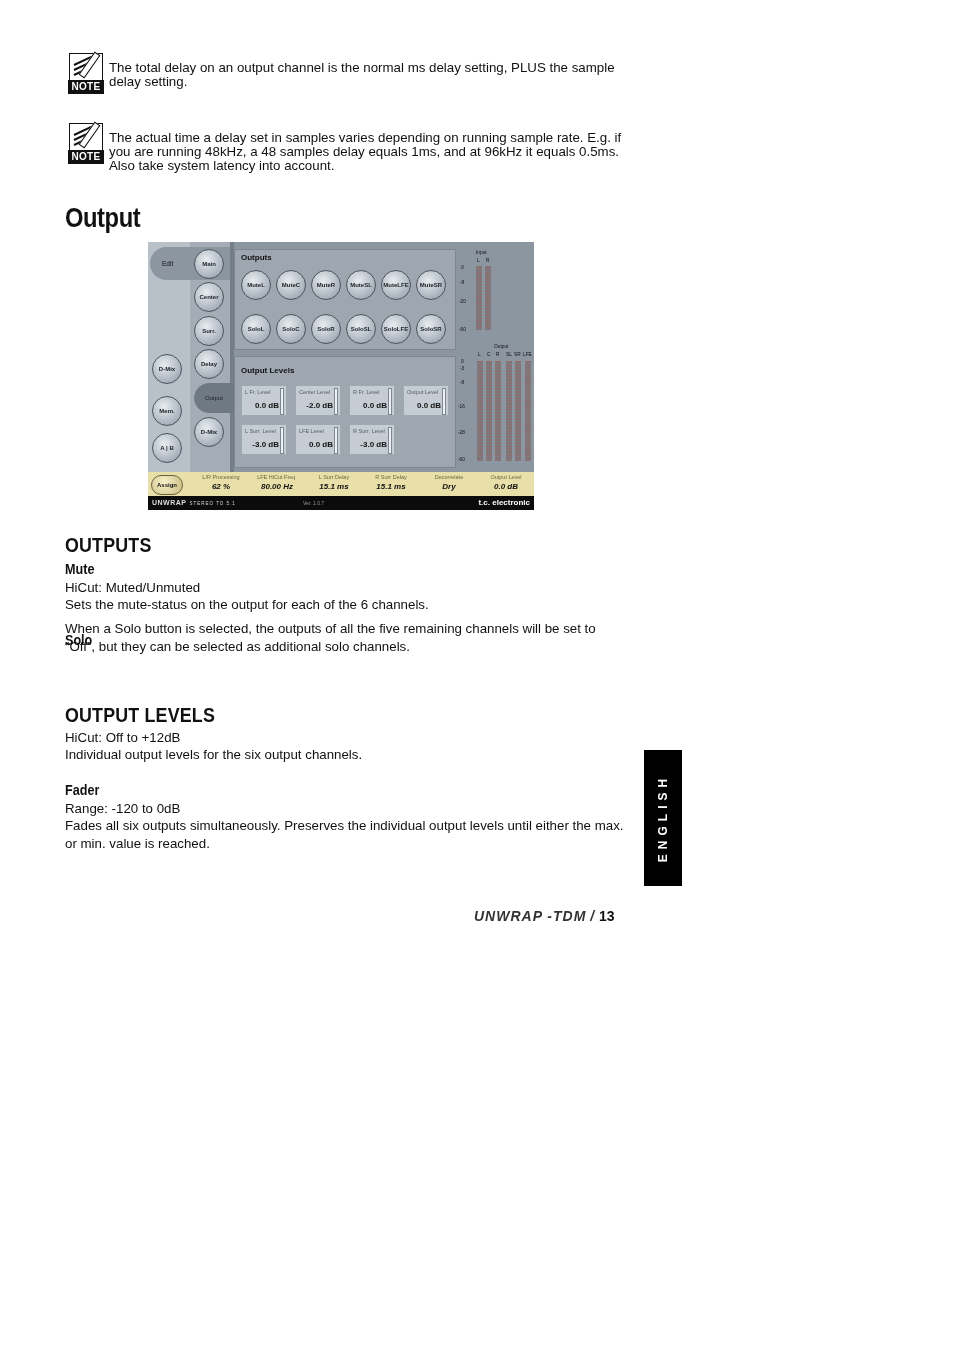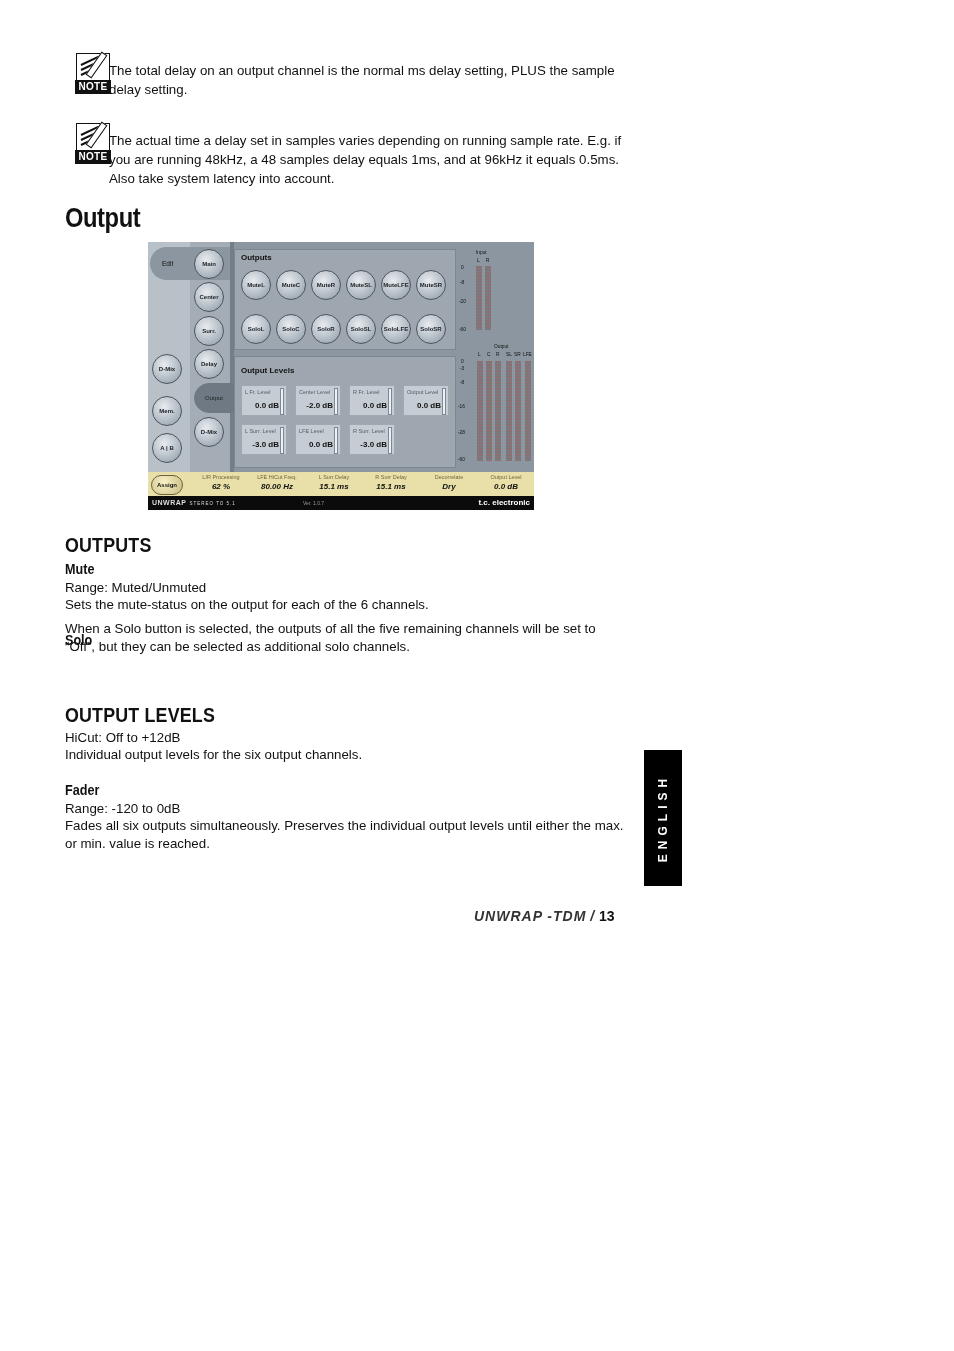--- a/index.html
+++ b/index.html
@@ -1,23 +1,23 @@
 <!DOCTYPE html>
 <html><head>
 <meta charset="utf-8">
 <style>
   html,body{margin:0;padding:0;background:#fff;}
   body{width:954px;height:1351px;position:relative;font-family:"Liberation Sans",sans-serif;color:#111;overflow:hidden;}
   .note{position:absolute;left:68px;display:flex;}
-  .note-icon{width:36px;height:42px;flex:none;position:relative;margin-left:7px;}
+  .note-icon{width:36px;height:42px;flex:none;position:relative;}
   .note-icon .pad{position:absolute;left:1px;top:0;width:34px;height:28px;border:1.5px solid #111;background:#fff;box-sizing:border-box;}
   .note-icon .pad i{position:absolute;left:3px;right:10px;height:1.5px;background:#111;transform:rotate(-25deg);}
   .note-icon .pen{position:absolute;left:18px;top:-2px;width:5px;height:26px;border:1.5px solid #111;background:#fff;transform:rotate(35deg);}
   .note-icon .tag{position:absolute;left:0;top:27px;width:36px;height:14px;background:#111;color:#fff;font:bold 10px "Liberation Sans",sans-serif;text-align:center;line-height:14px;letter-spacing:0.3px;}
-  .note-text{position:absolute;left:41px;top:8px;width:520px;font-size:13.3px;line-height:19px;}
+  .note-text{position:absolute;left:41px;top:8px;width:520px;font-size:13.3px;line-height:14px;}
   h1.title{position:absolute;left:65px;top:203px;margin:0;font-size:27px;font-weight:bold;letter-spacing:-0.5px;transform:scaleX(0.88);transform-origin:left;}
   .ui{position:absolute;left:148px;top:242px;width:386px;height:268px;background:#8c96a0;overflow:hidden;font-family:"Liberation Sans",sans-serif;}
   .ui .leftcol{position:absolute;left:0;top:0;width:42px;height:230px;background:#b8c0c8;}
   .ui .tabcol{position:absolute;left:42px;top:0;width:42px;height:230px;background:#a4adb6;}
   .ui .edit-tab{position:absolute;left:2px;top:5px;width:80px;height:33px;border-radius:17px 0 0 17px;background:#8c96a0;font-size:6.5px;line-height:33px;padding-left:12px;box-sizing:border-box;color:#111;}
   .ui .sep{position:absolute;left:82px;top:0;width:4px;height:230px;background:#747e88;}
   .rbtn{position:absolute;width:30px;height:30px;border-radius:50%;background:radial-gradient(circle at 40% 35%,#e8ecf0,#a8b2bc 70%,#7d8791);border:1px solid #4c545c;box-sizing:border-box;font-size:6px;font-weight:bold;color:#1b1f24;display:flex;align-items:center;justify-content:center;text-align:center;line-height:7px;}
   .rbtn.active{background:#6f7983;border-color:#6f7983;border-radius:16px 0 0 16px;width:40px;font-weight:normal;}
   .panel{position:absolute;background:#9ea7b0;border:1px solid #7d8791;}
   .panel .ptitle{position:absolute;left:6px;top:3px;font-size:8px;font-weight:bold;color:#111;}
@@ -260,21 +260,21 @@
 
   <div class="footerbar">
     <div class="brand"><span>UNWRAP</span><small>STEREO TO 5.1</small></div>
     <div class="ver">Ver. 1.0.7</div>
     <div class="tc">t.c. electronic</div>
   </div>
 </div>
 
 <h2 style="top:533px;">OUTPUTS</h2>
 <h3 style="top:561px;">Mute</h3>
-<p class="body" style="top:579px;">Range: Muted/Unmuted</p>
+<p class="body" style="top:579px;">HiCut: Muted/Unmuted</p>
 <p class="body" style="top:596px;">Sets the mute-status on the output for each of the 6 channels.</p>
 
 <h3 style="top:632px;">Solo</h3>
 <p class="body" style="top:620px;width:555px;">When a Solo button is selected, the outputs of all the five remaining channels will be set to “Off”, but they can be selected as additional solo channels.</p>
 
 <h2 style="top:703px;">OUTPUT LEVELS</h2>
 <p class="body" style="top:729px;">HiCut: Off to +12dB</p>
 <p class="body" style="top:746px;">Individual output levels for the six output channels.</p>
 
 <h3 style="top:782px;">Fader</h3>

